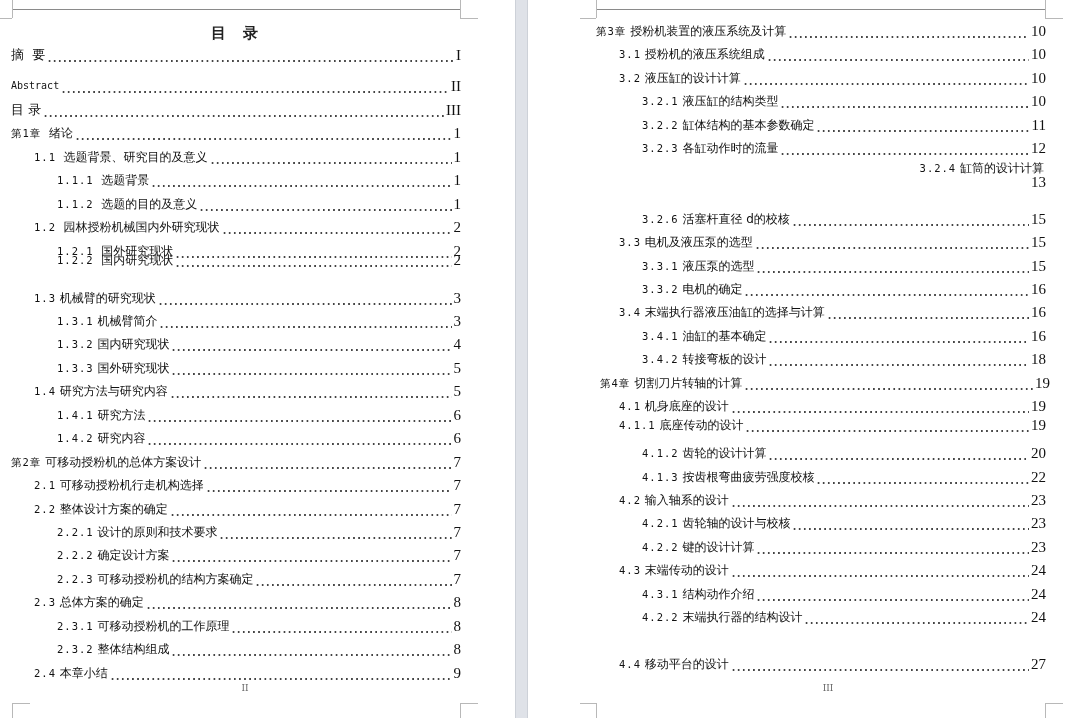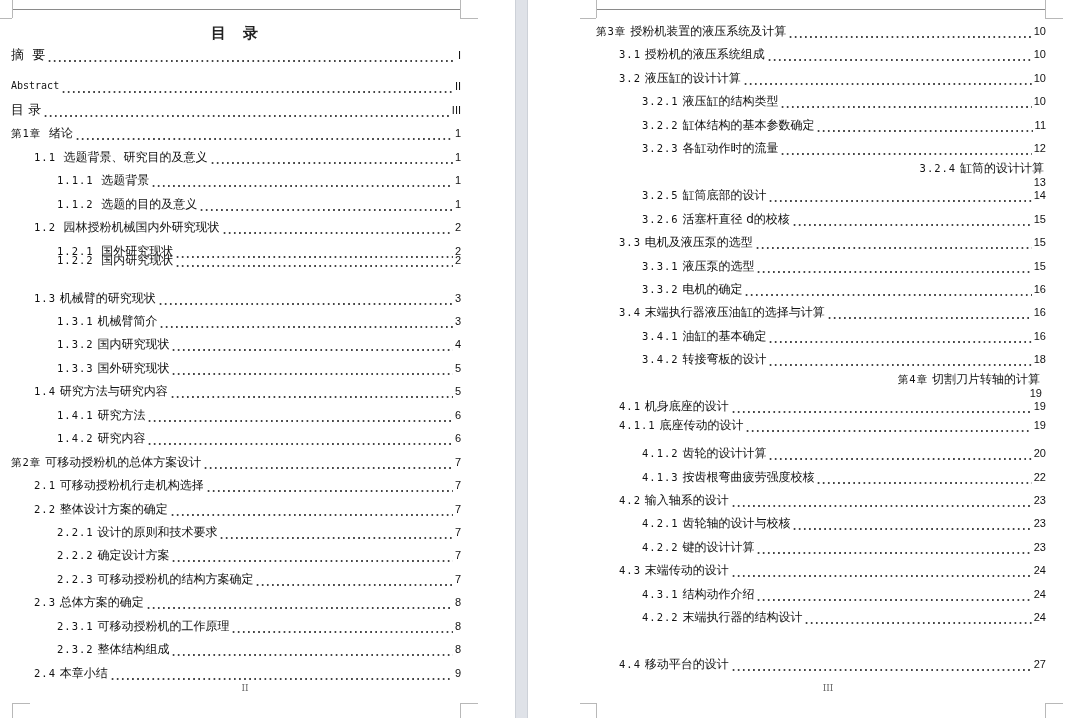--- a/index.html
+++ b/index.html
@@ -31,21 +31,21 @@
   }
   .toc li .lbl { flex: 0 0 auto; padding-right: 2px; }
   .toc li .num { font-family: "DejaVu Sans Mono", "Liberation Mono", monospace; font-size: 10.5px; letter-spacing: 1px; }
   .toc li .dots {
     flex: 1 1 auto; height: 14px; margin-bottom: 0;
     background-image: radial-gradient(circle, #444 0.7px, transparent 0.9px);
     background-size: 5.1px 4px; background-repeat: repeat-x; background-position: 0 11px;
   }
   .toc li .pg {
     flex: 0 0 auto; padding-left: 2px;
-    font-family: Liberation Sans, sans-serif; font-size: 11px;
+    font-family: Liberation Serif, serif; font-size: 15px;
   }
   .toc li.mono .lbl { font-family: "DejaVu Sans Mono", "Liberation Mono", monospace; font-size: 10px; }
   .toc li.big .lbl { font-size: 13px; }
   .page-num {
     position: absolute; font-family: "DejaVu Serif", "Liberation Serif", serif;
     font-size: 9px; color: #666; text-align: center;
   }
 </style>
 </head>
 <body>
@@ -244,25 +244,20 @@
       <li style="left: 114px; width: 404px; top: 137.25px;">
         <span class="lbl"><span class="num">3.2.3</span><span style="white-space: pre;"> 各缸动作时的流量</span></span>
         <span class="dots"></span>
         <span class="pg">12</span>
       </li>
       <li style="left: 114px; width: 404px; top: 160.7px; flex-direction: column;">
         <span class="lbl"><span class="num">3.2.4</span><span style="white-space: pre;"> 缸筒的设计计算</span></span>
         <span class="dots"></span>
         <span class="pg">13</span>
       </li>
-      <li style="left: 114px; width: 404px; top: 184.15px;">
-        <span class="lbl"><span class="num">3.2.5</span><span style="white-space: pre;"> 缸筒底部的设计</span></span>
-        <span class="dots"></span>
-        <span class="pg">14</span>
-      </li>
       <li style="left: 114px; width: 404px; top: 207.6px;">
         <span class="lbl"><span class="num">3.2.6</span><span style="white-space: pre;"> 活塞杆直径 d的校核</span></span>
         <span class="dots"></span>
         <span class="pg">15</span>
       </li>
       <li style="left: 91px; width: 427px; top: 231.05px;">
         <span class="lbl"><span class="num">3.3</span><span style="white-space: pre;"> 电机及液压泵的选型</span></span>
         <span class="dots"></span>
         <span class="pg">15</span>
       </li>
@@ -284,21 +279,21 @@
       <li style="left: 114px; width: 404px; top: 324.85px;">
         <span class="lbl"><span class="num">3.4.1</span><span style="white-space: pre;"> 油缸的基本确定</span></span>
         <span class="dots"></span>
         <span class="pg">16</span>
       </li>
       <li style="left: 114px; width: 404px; top: 348.3px;">
         <span class="lbl"><span class="num">3.4.2</span><span style="white-space: pre;"> 转接弯板的设计</span></span>
         <span class="dots"></span>
         <span class="pg">18</span>
       </li>
-      <li style="left: 64px; width: 450px; top: 371.75px; flex-direction: column;">
+      <li style="left: 72px; width: 450px; top: 371.75px;">
         <span class="lbl"><span class="num">第4章</span><span style="white-space: pre;"> 切割刀片转轴的计算</span></span>
         <span class="dots"></span>
         <span class="pg">19</span>
       </li>
       <li style="left: 91px; width: 427px; top: 395.2px;">
         <span class="lbl"><span class="num">4.1</span><span style="white-space: pre;"> 机身底座的设计</span></span>
         <span class="dots"></span>
         <span class="pg">19</span>
       </li>
       <li style="left: 91px; width: 427px; top: 414px;">

